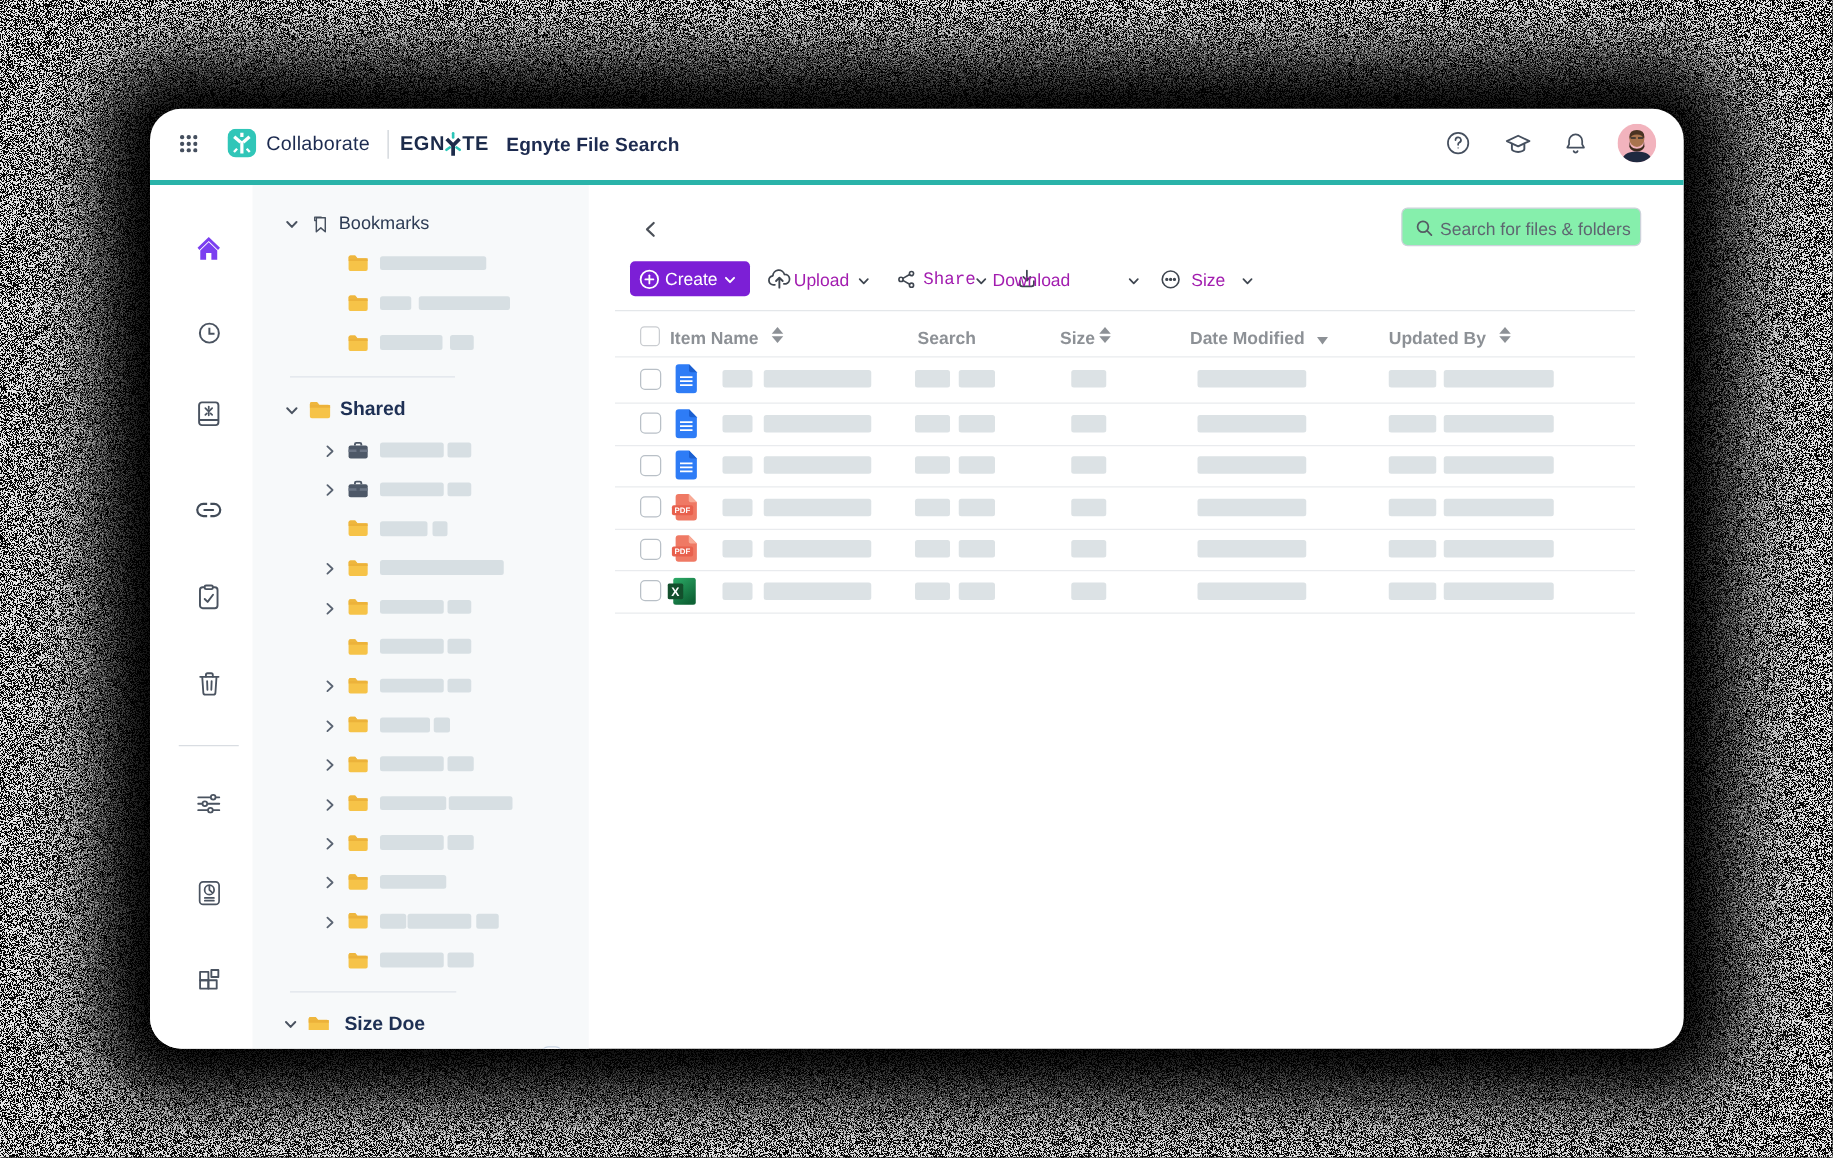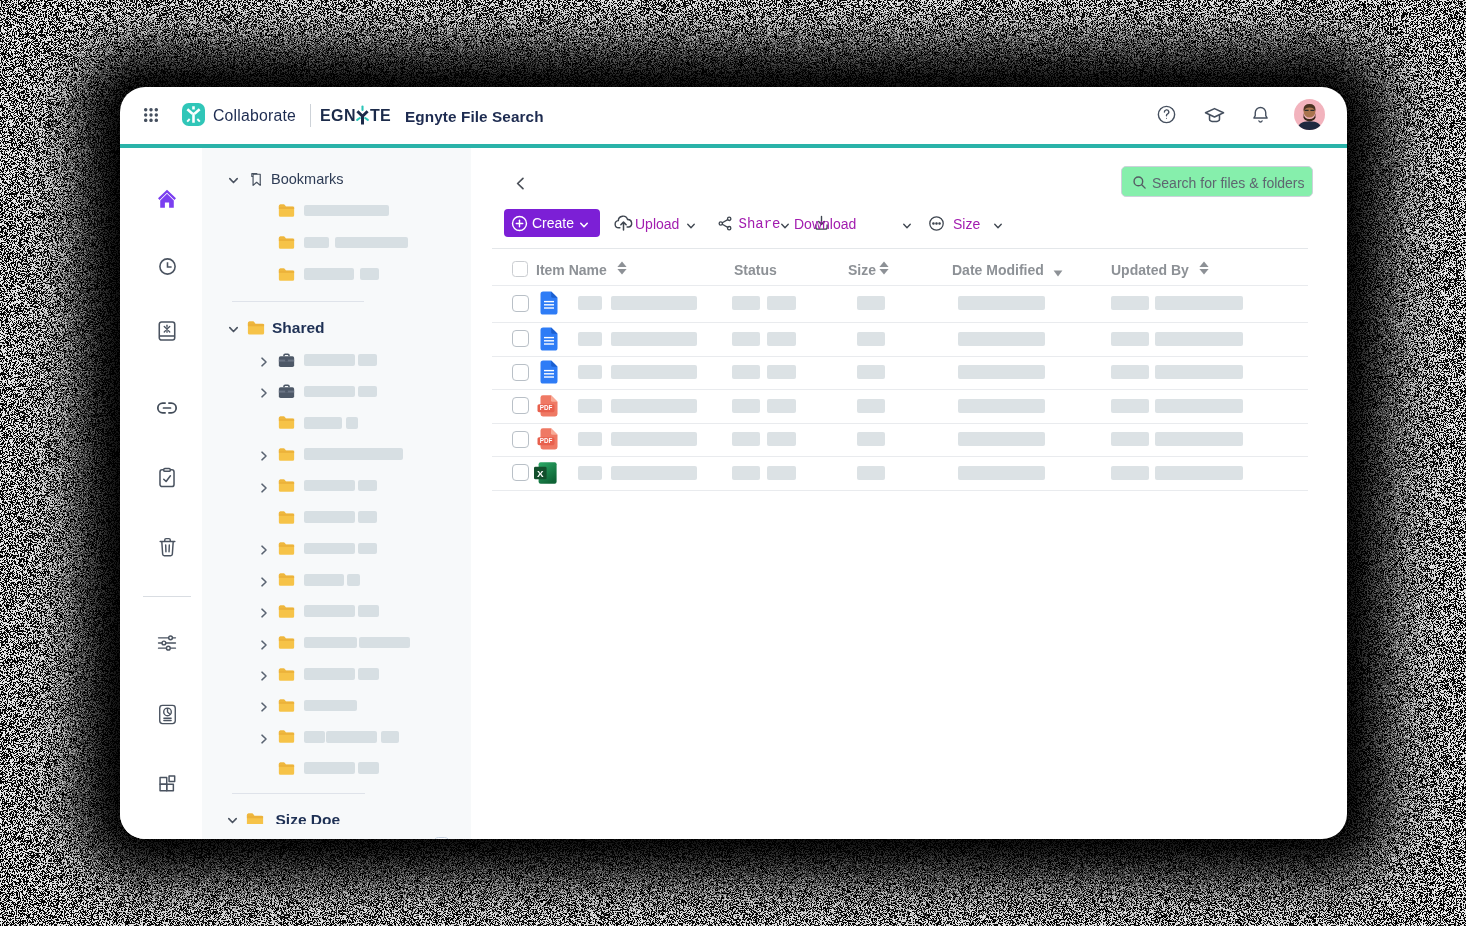--- a/index.html
+++ b/index.html
@@ -419,21 +419,21 @@
         <circle cx="10" cy="10" r="0.8" fill="#3f4650"></circle>
         <circle cx="13.6" cy="10" r="0.8" fill="#3f4650"></circle>
       </svg></div>
     <div class="abs tbtxt" style="left:833px;top:129px;">Size</div>
     <div class="abs" style="left:872px;top:131px;"><svg width="12" height="12" viewBox="0 0 14 14" fill="none" stroke="#3f4650" stroke-width="1.6" stroke-linecap="round" stroke-linejoin="round">
         <path d="M3.2 5 L7 9 L10.8 5"></path>
       </svg></div>
 <div class="sep" style="left:372px;top:161px;width:816px;background:#e4e7ea;"></div>
 <div class="cb" style="left:392px;top:174px;width:15.5px;height:15.5px;border:1.3px solid #cacdd1;border-radius:3.5px;"></div>
 <div class="hdrtxt" style="left:416px;top:174.5px;">Item Name</div>
-<div class="hdrtxt" style="left:614px;top:174.5px;">Status</div>
+<div class="hdrtxt" style="left:614px;top:174.5px;">Search</div>
 <div class="hdrtxt" style="left:728px;top:174.5px;">Size</div>
 <div class="hdrtxt" style="left:832px;top:174.5px;">Date Modified</div>
 <div class="hdrtxt" style="left:991px;top:174.5px;">Updated By</div>
 <div class="abs" style="left:496px;top:174px;"><svg width="12" height="14" viewBox="0 0 12 14" fill="#8d9196">
         <path d="M6 0.6 L10.6 6 H1.4 Z"></path>
         <path d="M6 13.4 L1.4 8 H10.6 Z"></path>
       </svg></div>
 <div class="abs" style="left:758px;top:174px;"><svg width="12" height="14" viewBox="0 0 12 14" fill="#8d9196">
         <path d="M6 0.6 L10.6 6 H1.4 Z"></path>
         <path d="M6 13.4 L1.4 8 H10.6 Z"></path>

